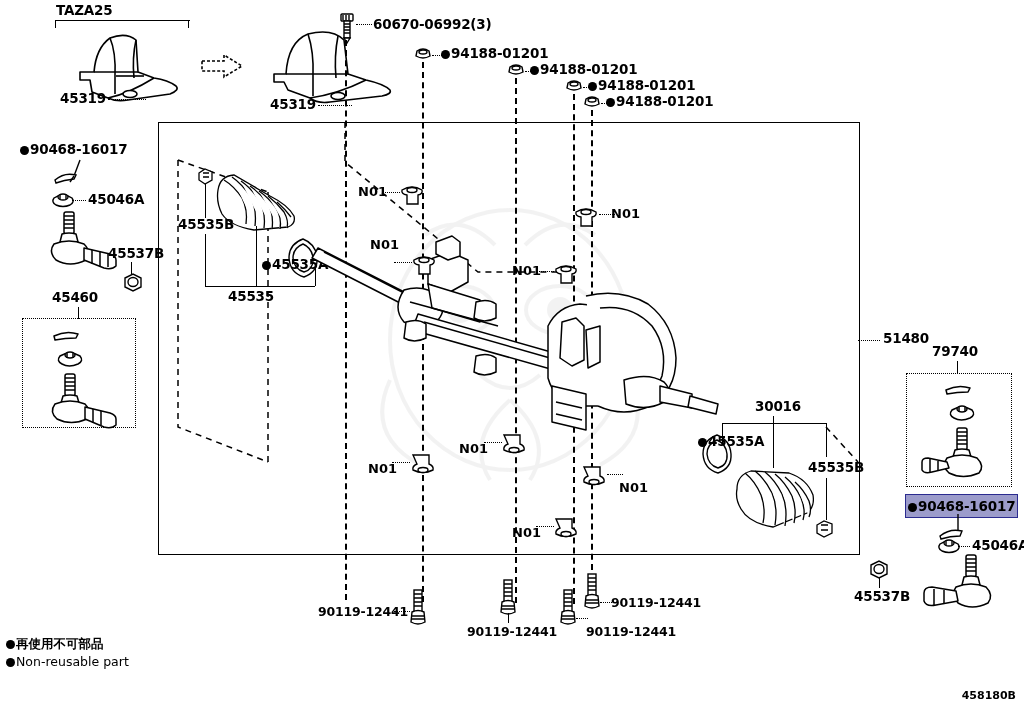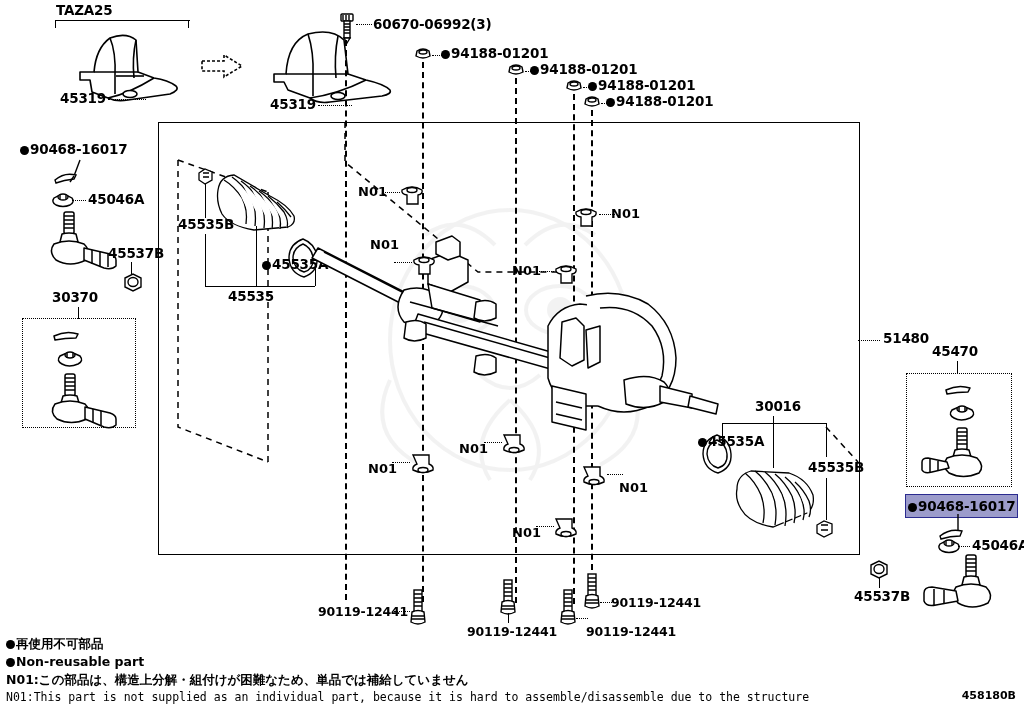--- a/index.html
+++ b/index.html
@@ -29,21 +29,21 @@
   .dotbox{position:absolute;border:1.6px dotted #000;}
 
   
   .hilite{position:absolute;background:#9c9ccb;border:1.4px solid #2b2b8f;
           padding:1px 2px 2px 2px;box-sizing:border-box;}
   .hilite .lbl{position:static;}
 
   
   .foot{position:absolute;left:6px;font-size:13px;line-height:1.25;white-space:nowrap;}
   .foot.jp{font-family:"DejaVu Sans","Liberation Sans",sans-serif;font-weight:bold;font-size:12.5px;}
-  .foot.en{font-weight:bold;font-size:12.5px;}
+  .foot.en{font-weight:normal;font-size:12.5px;}
   .foot.mono{font-family:"DejaVu Sans Mono","Liberation Mono",monospace;font-size:11.5px;font-weight:normal;}
   .corner{position:absolute;right:8px;bottom:5px;font-weight:bold;font-size:11px;}
 
   
   .wm{position:absolute;left:330px;top:190px;width:360px;height:330px;
       opacity:.07;pointer-events:none;}
 
   svg{display:block;overflow:visible;}
   .pt{position:absolute;}
 </style>
@@ -231,21 +231,21 @@
   <div class="ln vl" style="left:131px;top:262px;height:12px;"></div>
   <div class="pt" style="left:120px;top:272px;">
     <svg width="26" height="22" viewBox="0 0 26 22">
         <g fill="#fff" stroke="#000" stroke-width="1.4">
       <path d="M5 6 L13 2 L21 6 L21 15 L13 19 L5 15 Z"></path>
       <ellipse cx="13" cy="10" rx="5" ry="4.5"></ellipse>
         </g>
       </svg>
   </div>
 
-  <div class="lbl" style="left:52px;top:291px;">30370</div>
+  <div class="lbl" style="left:52px;top:291px;">45460</div>
   <div class="ln vl" style="left:78px;top:307px;height:12px;"></div>
   <div class="dotbox" style="left:22px;top:318px;width:112px;height:108px;"></div>
   <div class="pt" style="left:46px;top:326px;">
     <svg width="90" height="96" viewBox="0 0 90 96">
       <g fill="#fff" stroke="#000" stroke-width="1.5" stroke-linejoin="round">
         <path d="M8 10 Q20 4 32 8 L30 12 Q19 12 9 14 Z"></path>
         <path d="M14 30 Q24 24 34 30 Q38 35 32 38 Q23 42 16 38 Q10 35 14 30 Z"></path>
         <ellipse cx="24" cy="29" rx="5" ry="3"></ellipse>
           <path d="M21 27 L21 32 M27 27 L27 32"></path>
         <rect x="19" y="48" width="10" height="22" rx="2"></rect>
@@ -458,21 +458,21 @@
   <div class="lbl" style="left:808px;top:461px;">45535B</div>
   <div class="ln hl" style="left:722px;top:423px;width:104px;"></div>
   <div class="ln vl" style="left:722px;top:423px;height:22px;"></div>
   <div class="ln vl" style="left:826px;top:423px;height:34px;"></div>
   <div class="ln vl" style="left:773px;top:416px;height:52px;"></div>
   <div class="ln vl" style="left:826px;top:478px;height:42px;"></div>
 
   <div class="lead" style="left:858px;top:340px;width:22px;"></div>
   <div class="lbl" style="left:883px;top:332px;">51480</div>
 
-  <div class="lbl" style="left:932px;top:345px;">45470</div>
+  <div class="lbl" style="left:932px;top:345px;">79740</div>
   <div class="ln vl" style="left:957px;top:361px;height:12px;"></div>
   <div class="dotbox" style="left:906px;top:373px;width:104px;height:112px;"></div>
   <div class="pt" style="left:920px;top:382px;">
     <svg width="90" height="98" viewBox="0 0 90 98">
       <g fill="#fff" stroke="#000" stroke-width="1.5" stroke-linejoin="round">
         <path d="M26 8 Q38 2 50 6 L48 10 Q37 10 27 12 Z"></path>
         <path d="M32 28 Q42 22 52 28 Q56 33 50 36 Q41 40 34 36 Q28 33 32 28 Z"></path>
         <ellipse cx="42" cy="27" rx="5" ry="3"></ellipse>
           <path d="M39 25 L39 30 M45 25 L45 30"></path>
         <rect x="37" y="46" width="10" height="22" rx="2"></rect>
@@ -584,18 +584,16 @@
   </div>
   <div class="lead" style="left:600px;top:602px;width:12px;"></div>
   <div class="lbl sm" style="left:611px;top:597px;">90119-12441</div>
 
   <div class="foot jp" style="top:636px;text-align:right;">
     <span class="dot"></span><span>再使用不可部品</span>
   </div>
   <div class="foot en" style="top:654px;">
     <span class="dot"></span><span>Non-reusable part</span>
   </div>
-  <div class="foot jp" style="top:672px;">N01:この部品は、構造上分解・組付けが困難なため、単品では補給していません</div>
-  <div class="foot mono" style="top:690px;">N01:This part is not supplied as an individual part, because it is hard to assemble/disassemble due to the structure</div>
 
   <div class="corner">458180B</div>
 
 </div>
 
 </body></html>

